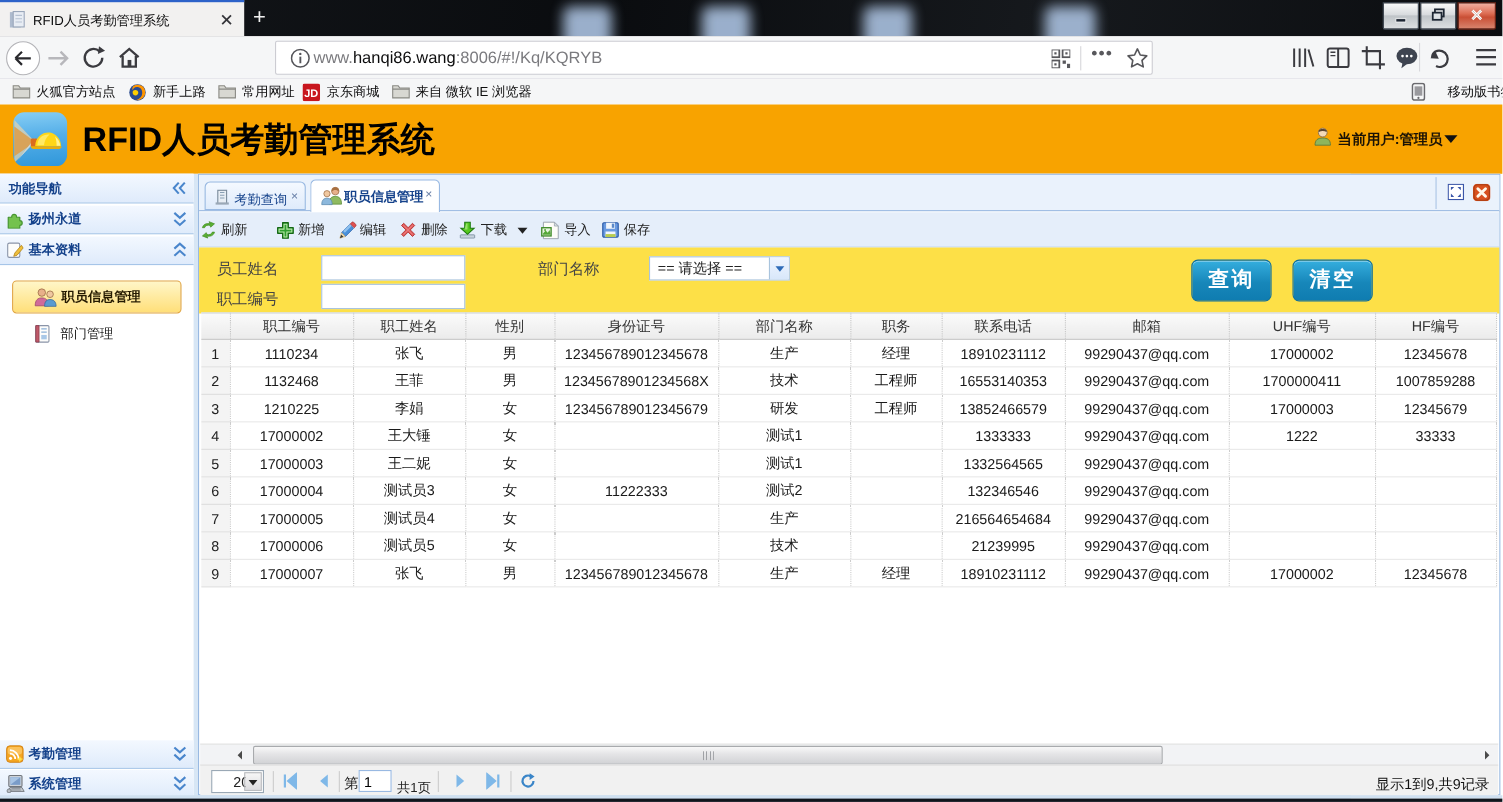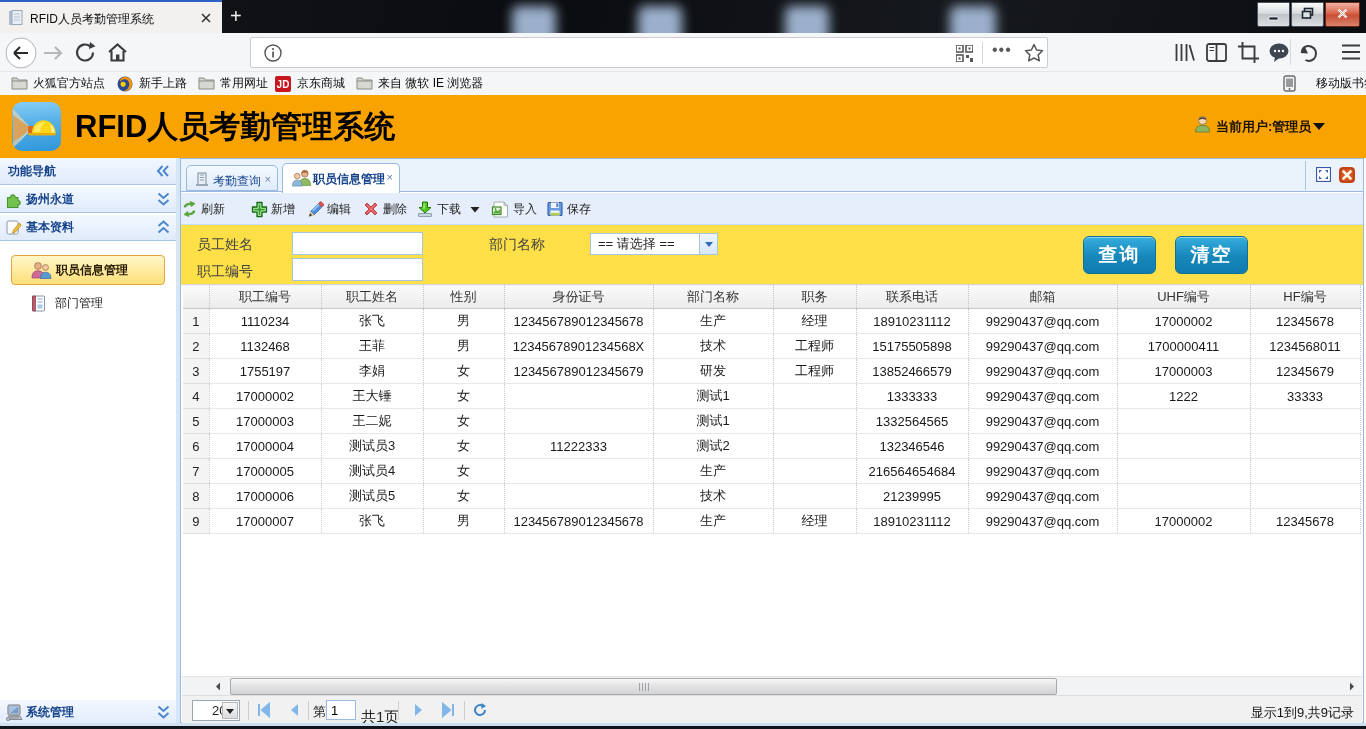--- a/index.html
+++ b/index.html
@@ -161,20 +161,21 @@
       <path d="M3 11 L11.5 3.5 L20 11" stroke="#3b3b40" stroke-width="2.1" fill="none"></path>
       <path d="M5.5 10 V19.5 H17.5 V10" stroke="#3b3b40" stroke-width="2.1" fill="none"></path>
       <rect x="10" y="13.5" width="3.4" height="6" fill="#3b3b40"></rect>
     </svg>
   <div id="urlbar">
     <svg style="position:absolute;left:13px;top:6px" width="18" height="18" viewBox="0 0 18 18">
         <circle cx="9" cy="9" r="8" fill="none" stroke="#55555a" stroke-width="1.4"></circle>
         <circle cx="9" cy="5" r="1.1" fill="#55555a"></circle>
         <rect x="8.2" y="7.5" width="1.7" height="6" fill="#55555a"></rect>
       </svg>
+    <div id="urltext"><span class="dim">www.</span><span>hanqi86.wang</span><span class="dim">:8006/#!/Kq/KQRYB</span></div>
     <svg style="position:absolute;left:705px;top:7px" width="17" height="17" viewBox="0 0 17 17" fill="#58585c">
         <rect x="0" y="0" width="7" height="7" fill="none" stroke="#58585c" stroke-width="1.6"></rect>
         <rect x="2.5" y="2.5" width="2" height="2"></rect>
         <rect x="10" y="0" width="7" height="7" fill="none" stroke="#58585c" stroke-width="1.6"></rect>
         <rect x="12.5" y="2.5" width="2" height="2"></rect>
         <rect x="0" y="10" width="7" height="7" fill="none" stroke="#58585c" stroke-width="1.6"></rect>
         <rect x="2.5" y="12.5" width="2" height="2"></rect>
         <rect x="10" y="10" width="3" height="3"></rect>
         <rect x="14" y="13" width="3" height="4"></rect>
       </svg>
@@ -299,20 +300,34 @@
       <span class="lbl">职员信息管理</span>
     </div>
     <div id="deptitem">
       <svg width="16" height="17" viewBox="0 0 16 17">
           <rect x="2.5" y="1" width="12" height="15" rx="1" fill="#fdfdfb" stroke="#8a94a8"></rect>
           <path d="M2.5 1 h3 v15 h-3 Z" fill="#c05a6a" stroke="#8a3a4a" stroke-width="0.7"></path>
           <path d="M7.5 4 h5 M7.5 7 h5" stroke="#8ab0d8" stroke-width="1.2"></path>
           <rect x="7.5" y="9.5" width="5" height="4" fill="#a8c8e8"></rect>
         </svg>
       <span class="lbl">部门管理</span>
+    </div>
+    <div class="phdr" style="top:515px">
+        <svg class="ico" width="17" height="17" viewBox="0 0 17 17">
+          <rect x="1" y="1" width="15" height="15" rx="3" fill="#f5a623" stroke="#cf7d10" stroke-width="0.8"></rect>
+          <rect x="2" y="2" width="13" height="7" rx="2.5" fill="#fcc96a" opacity="0.8"></rect>
+          <circle cx="4.6" cy="12.4" r="1.4" fill="#fff"></circle>
+          <path d="M4 8.2 A4.6 4.6 0 0 1 8.8 13" stroke="#fff" stroke-width="1.6" fill="none"></path>
+          <path d="M4 5 A8 8 0 0 1 12 13" stroke="#fff" stroke-width="1.6" fill="none"></path>
+          <path d="M13 10 L14 12.3 L16.3 13 L14 13.8 L13 16 L12.2 13.8 L10 13 L12.2 12.3 Z" fill="#ffe24a"></path>
+        </svg>
+        <span class="txt">考勤管理</span>
+      <svg class="chev" width="13" height="15" viewBox="0 0 13 15">
+          <path d="M1.5 1.5 L6.5 6 L11.5 1.5 M1.5 8 L6.5 12.5 L11.5 8" stroke="#4a86cc" stroke-width="1.9" fill="none"></path>
+        </svg>
     </div>
     <div class="phdr" style="top:542px;border-bottom:none">
         <svg class="ico" width="18" height="17" viewBox="0 0 18 17">
           <rect x="3" y="1" width="12" height="10" rx="1" fill="#cdd2d8" stroke="#70757c" stroke-width="1"></rect>
           <rect x="4.5" y="2.5" width="9" height="7" fill="#7a9cc8"></rect>
           <path d="M4.5 2.5 L13.5 2.5 L4.5 9.5 Z" fill="#a8c4e4"></path>
           <path d="M4 12 h11 l2 3.5 h-15 Z" fill="#c3c8ce" stroke="#70757c" stroke-width="0.8"></path>
           <path d="M5.5 13 h8 M5 14.2 h9" stroke="#8a9098" stroke-width="0.8"></path>
           <circle cx="3.2" cy="15" r="1.8" fill="#b8bdc4" stroke="#70757c" stroke-width="0.7"></circle>
         </svg>
@@ -452,28 +467,28 @@
               <td>12345678</td>
             </tr>
         <tr>
               <td class="rn">2</td>
               <td>1132468</td>
               <td>王菲</td>
               <td>男</td>
               <td>12345678901234568X</td>
               <td>技术</td>
               <td>工程师</td>
-              <td>15175505898</td>
+              <td>16553140353</td>
               <td>99290437@qq.com</td>
               <td>1700000411</td>
-              <td>1234568011</td>
+              <td>1007859288</td>
             </tr>
         <tr>
               <td class="rn">3</td>
-              <td>1755197</td>
+              <td>1210225</td>
               <td>李娟</td>
               <td>女</td>
               <td>123456789012345679</td>
               <td>研发</td>
               <td>工程师</td>
               <td>13852466579</td>
               <td>99290437@qq.com</td>
               <td>17000003</td>
               <td>12345679</td>
             </tr>
@@ -577,21 +592,21 @@
       <div class="pgsep" style="left:66px"></div>
       <svg class="pgico" style="left:74px" width="16" height="16" viewBox="0 0 16 16">
           <path d="M3 2 V14 M13 2 L6 8 L13 14 Z" stroke="#7fb8e8" fill="#7fb8e8" stroke-width="2"></path>
         </svg>
       <svg class="pgico" style="left:104px" width="16" height="16" viewBox="0 0 16 16">
           <path d="M12 2 L5 8 L12 14 Z" fill="#7fb8e8"></path>
         </svg>
       <div class="pgsep" style="left:126px"></div>
       <div style="position:absolute;left:131px;top:7px;font-size:13px">第</div>
       <input id="pginput" value="1" style="">
-      <div style="position:absolute;left:179px;top:12px;font-size:15px">共1页</div>
+      <div style="position:absolute;left:179px;top:12px;font-size:12px">共1页</div>
       <div class="pgsep" style="left:216px"></div>
       <svg class="pgico" style="left:229px" width="16" height="16" viewBox="0 0 16 16">
           <path d="M4 2 L11 8 L4 14 Z" fill="#7fb8e8"></path>
         </svg>
       <svg class="pgico" style="left:258px" width="16" height="16" viewBox="0 0 16 16">
           <path d="M13 2 V14 M3 2 L10 8 L3 14 Z" stroke="#7fb8e8" fill="#7fb8e8" stroke-width="2"></path>
         </svg>
       <div class="pgsep" style="left:282px"></div>
       <svg class="pgico" style="left:290px" width="16" height="16" viewBox="0 0 16 16">
           <path d="M13 8 A5 5 0 1 1 10.5 3.7" fill="none" stroke="#3a85c8" stroke-width="2"></path>

